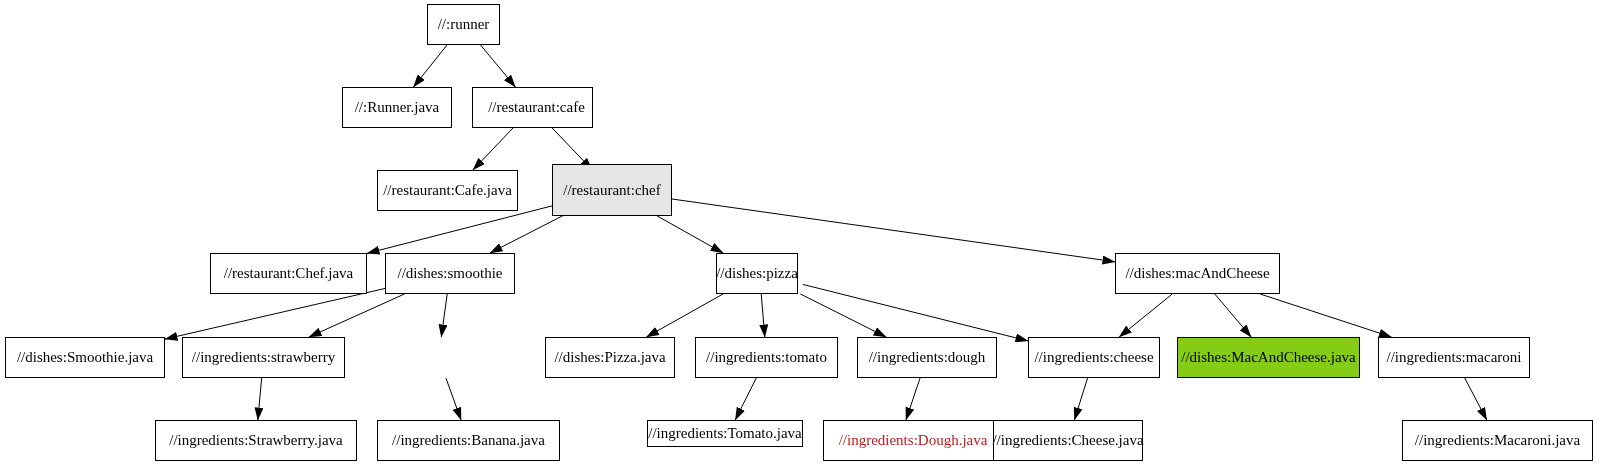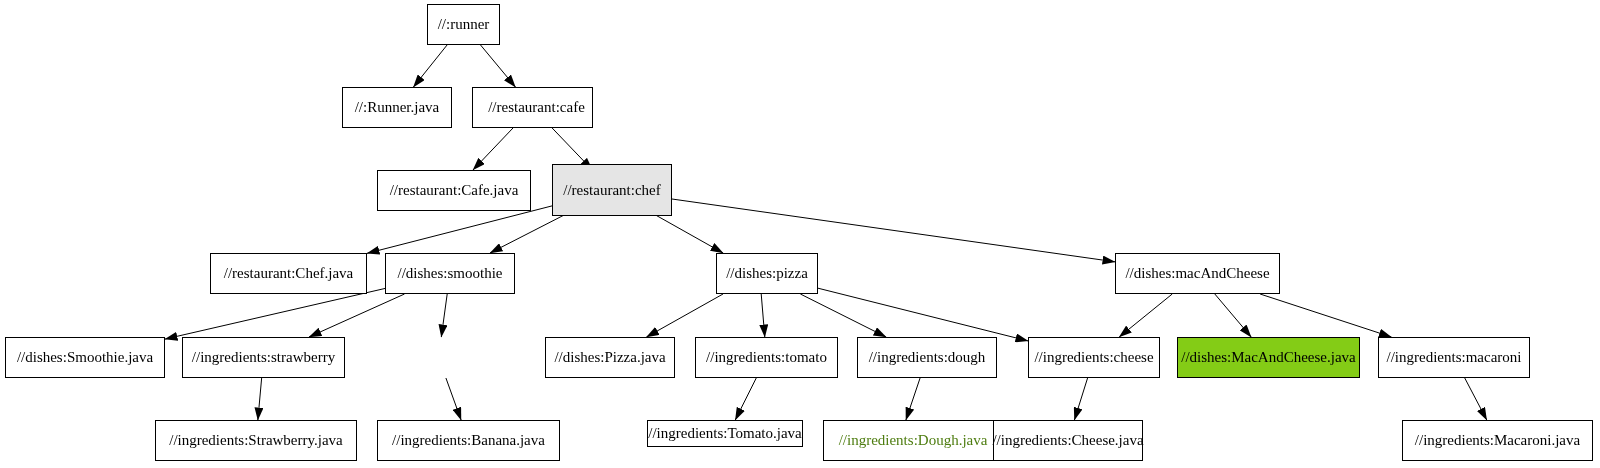--- a/index.html
+++ b/index.html
@@ -69,33 +69,33 @@
       <line x1="1087.578313253012" y1="378" x2="1074.421686746988" y2="420" stroke="#000000" stroke-width="1" marker-end="url(#arrowhead)"></line>
       <line x1="1172.2410714285713" y1="294" x2="1119.2589285714287" y2="337" stroke="#000000" stroke-width="1" marker-end="url(#arrowhead)"></line>
       <line x1="1214.827380952381" y1="294" x2="1251.172619047619" y2="337" stroke="#000000" stroke-width="1" marker-end="url(#arrowhead)"></line>
       <line x1="1260.0982142857142" y1="294" x2="1391.4017857142858" y2="337" stroke="#000000" stroke-width="1" marker-end="url(#arrowhead)"></line>
       <line x1="1464.7439759036145" y1="378" x2="1486.7560240963855" y2="420" stroke="#000000" stroke-width="1" marker-end="url(#arrowhead)"></line>
     </svg>
 
 <div class="node" style="left: 427px; top: 4px; width: 73px; height: 41px; background: rgb(255, 255, 255); border-color: rgb(0, 0, 0); color: rgb(0, 0, 0);">//:runner</div>
     <div class="node" style="left: 342px; top: 87px; width: 110px; height: 41px; background: rgb(255, 255, 255); border-color: rgb(0, 0, 0); color: rgb(0, 0, 0);">//:Runner.java</div>
     <div class="node" style="left: 472px; top: 87px; width: 121px; height: 41px; background: rgb(255, 255, 255); border-color: rgb(0, 0, 0); color: rgb(0, 0, 0); padding-left: 8px;">//restaurant:cafe</div>
-    <div class="node" style="left: 377px; top: 170px; width: 154px; height: 41px; background: rgb(255, 255, 255); border-color: rgb(0, 0, 0); color: rgb(0, 0, 0);">//restaurant:Cafe.java</div>
+    <div class="node" style="left: 377px; top: 170px; width: 141px; height: 41px; background: rgb(255, 255, 255); border-color: rgb(0, 0, 0); color: rgb(0, 0, 0);">//restaurant:Cafe.java</div>
     <div class="node" style="left: 552px; top: 164px; width: 120px; height: 52px; background: #e5e5e5; border-color: rgb(0, 0, 0); color: rgb(0, 0, 0);">//restaurant:chef</div>
     <div class="node" style="left: 210px; top: 253px; width: 157px; height: 41px; background: rgb(255, 255, 255); border-color: rgb(0, 0, 0); color: rgb(0, 0, 0);">//restaurant:Chef.java</div>
     <div class="node" style="left: 385px; top: 253px; width: 130px; height: 41px; background: rgb(255, 255, 255); border-color: rgb(0, 0, 0); color: rgb(0, 0, 0);">//dishes:smoothie</div>
-    <div class="node" style="left: 716px; top: 253px; width: 102px; height: 41px; background: rgb(255, 255, 255); border-color: rgb(0, 0, 0); color: rgb(0, 0, 0);">//dishes:pizza</div>
+    <div class="node" style="left: 716px; top: 253px; width: 82px; height: 41px; background: rgb(255, 255, 255); border-color: rgb(0, 0, 0); color: rgb(0, 0, 0);">//dishes:pizza</div>
     <div class="node" style="left: 1115px; top: 253px; width: 165px; height: 41px; background: rgb(255, 255, 255); border-color: rgb(0, 0, 0); color: rgb(0, 0, 0);">//dishes:macAndCheese</div>
     <div class="node" style="left: 5px; top: 337px; width: 160px; height: 41px; background: rgb(255, 255, 255); border-color: rgb(0, 0, 0); color: rgb(0, 0, 0);">//dishes:Smoothie.java</div>
     <div class="node" style="left: 182px; top: 337px; width: 163px; height: 41px; background: rgb(255, 255, 255); border-color: rgb(0, 0, 0); color: rgb(0, 0, 0);">//ingredients:strawberry</div>
     <div class="node" style="left: 545px; top: 337px; width: 130px; height: 41px; background: rgb(255, 255, 255); border-color: rgb(0, 0, 0); color: rgb(0, 0, 0);">//dishes:Pizza.java</div>
     <div class="node" style="left: 857px; top: 337px; width: 140px; height: 41px; background: rgb(255, 255, 255); border-color: rgb(0, 0, 0); color: rgb(0, 0, 0);">//ingredients:dough</div>
     <div class="node" style="left: 695px; top: 337px; width: 143px; height: 41px; background: rgb(255, 255, 255); border-color: rgb(0, 0, 0); color: rgb(0, 0, 0);">//ingredients:tomato</div>
     <div class="node" style="left: 1028px; top: 337px; width: 132px; height: 41px; background: rgb(255, 255, 255); border-color: rgb(0, 0, 0); color: rgb(0, 0, 0);">//ingredients:cheese</div>
     <div class="node" style="left: 1177px; top: 337px; width: 183px; height: 41px; background: #84cc16; border-color: rgb(0, 0, 0); color: rgb(0, 0, 0);">//dishes:MacAndCheese.java</div>
     <div class="node" style="left: 1378px; top: 337px; width: 152px; height: 41px; background: rgb(255, 255, 255); border-color: rgb(0, 0, 0); color: rgb(0, 0, 0);">//ingredients:macaroni</div>
     <div class="node" style="left: 155px; top: 420px; width: 202px; height: 41px; background: rgb(255, 255, 255); border-color: rgb(0, 0, 0); color: rgb(0, 0, 0);">//ingredients:Strawberry.java</div>
     <div class="node" style="left: 377px; top: 420px; width: 183px; height: 41px; background: rgb(255, 255, 255); border-color: rgb(0, 0, 0); color: rgb(0, 0, 0);">//ingredients:Banana.java</div>
     <div class="node" style="left: 647px; top: 420px; width: 156px; height: 27px; background: rgb(255, 255, 255); border-color: rgb(0, 0, 0); color: rgb(0, 0, 0);">//ingredients:Tomato.java</div>
-    <div class="node" style="left: 823px; top: 420px; width: 180px; height: 41px; background: rgb(255, 255, 255); border-color: rgb(0, 0, 0); color: #4d7c0f;">//ingredients:Dough.java</div>
+    <div class="node" style="left: 823px; top: 420px; width: 180px; height: 41px; background: rgb(255, 255, 255); border-color: rgb(0, 0, 0); color: #b91c1c;">//ingredients:Dough.java</div>
     <div class="node" style="left: 993px; top: 420px; width: 150px; height: 41px; background: rgb(255, 255, 255); border-color: rgb(0, 0, 0); color: rgb(0, 0, 0);">//ingredients:Cheese.java</div>
     <div class="node" style="left: 1402px; top: 420px; width: 191px; height: 41px; background: rgb(255, 255, 255); border-color: rgb(0, 0, 0); color: rgb(0, 0, 0);">//ingredients:Macaroni.java</div>
   </div>
 
 </body></html>

